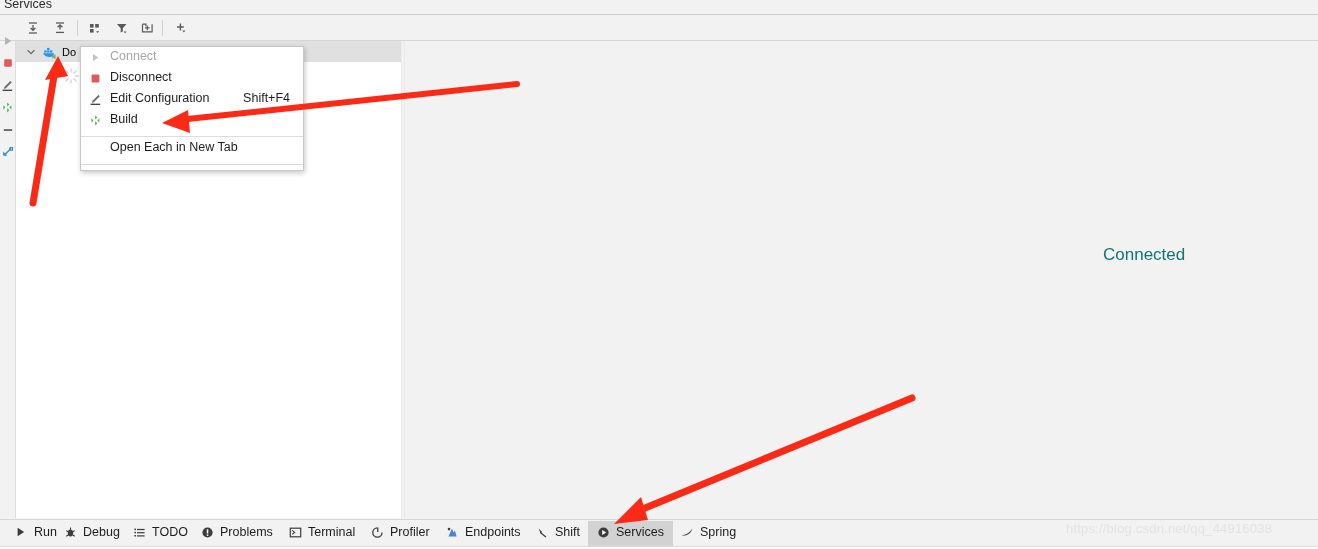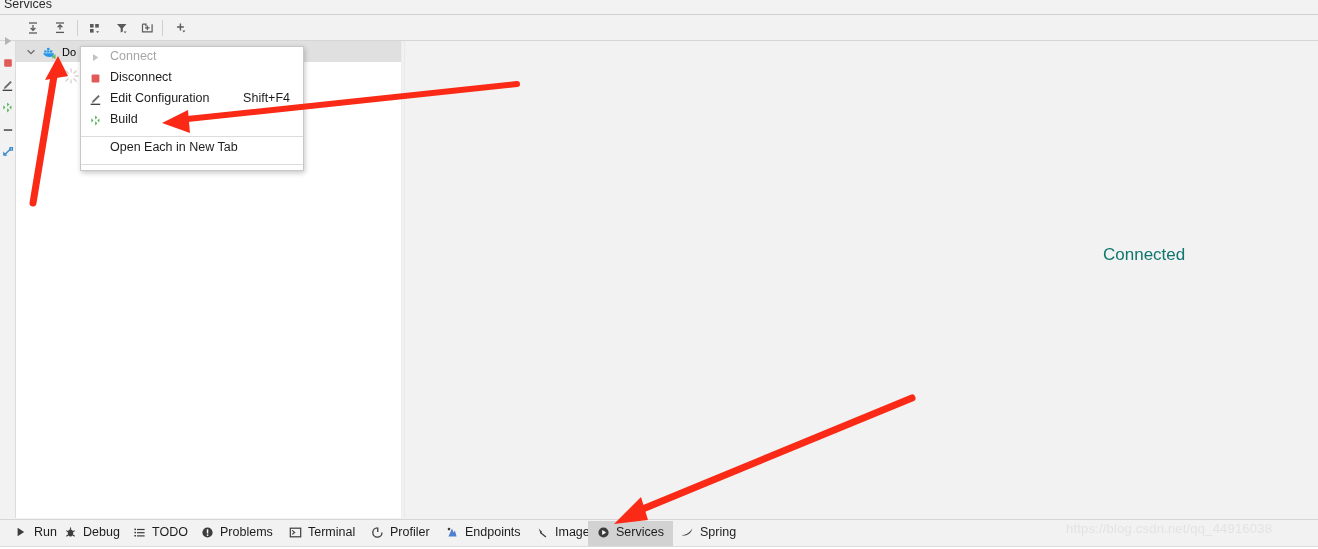--- a/index.html
+++ b/index.html
@@ -507,21 +507,21 @@
     <span class="bt-label">Endpoints</span>
   </div>
 
   <div class="bottom-tab" style="left:527px">
     <span class="bt-icon">
       <svg width="13" height="13" viewBox="0 0 13 13">
         <path d="M2.6 2.4l2 4.8 1.6-1.1z" fill="#3c3c3c"></path>
         <path d="M4.3 6.5l5.6 4.4" stroke="#3c3c3c" stroke-width="1.3"></path>
       </svg>
     </span>
-    <span class="bt-label">Image</span>
+    <span class="bt-label">Shift</span>
   </div>
 
   <div class="bottom-tab selected" style="left:588px">
     <span class="bt-icon">
       <svg width="13" height="13" viewBox="0 0 13 13">
         <circle cx="6.5" cy="6.5" r="5.1" fill="#3c3c3c"></circle>
         <path d="M5.2 4.1l4 2.4-4 2.4z" fill="#ffffff"></path>
       </svg>
     </span>
     <span class="bt-label">Services</span>

